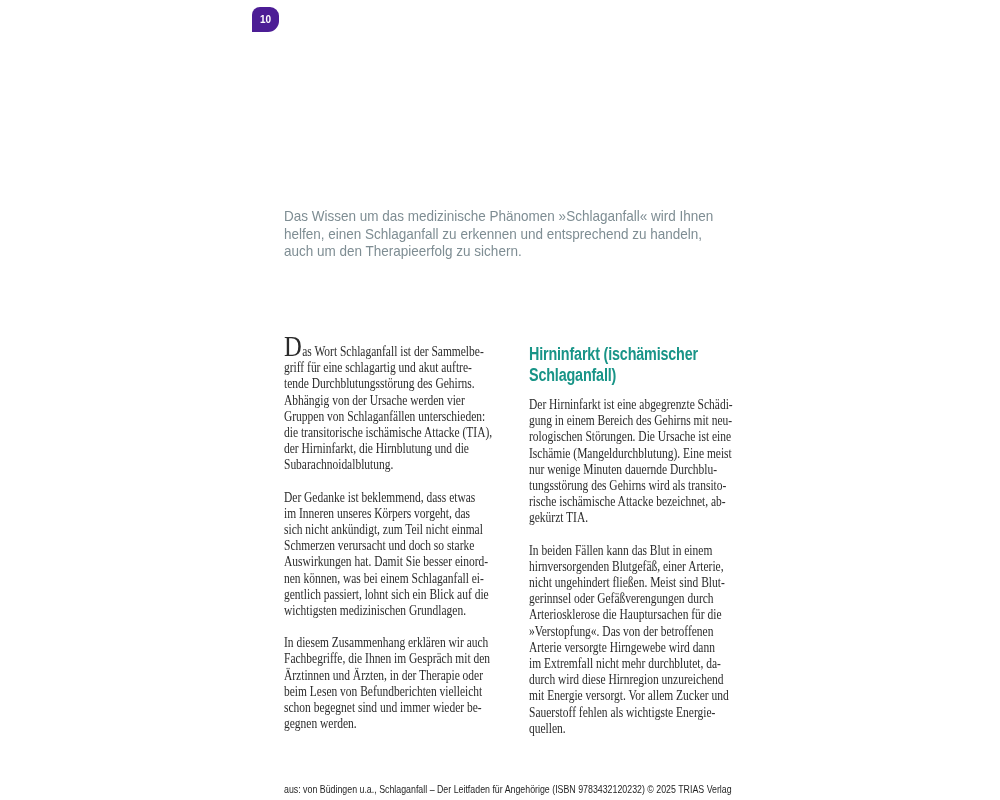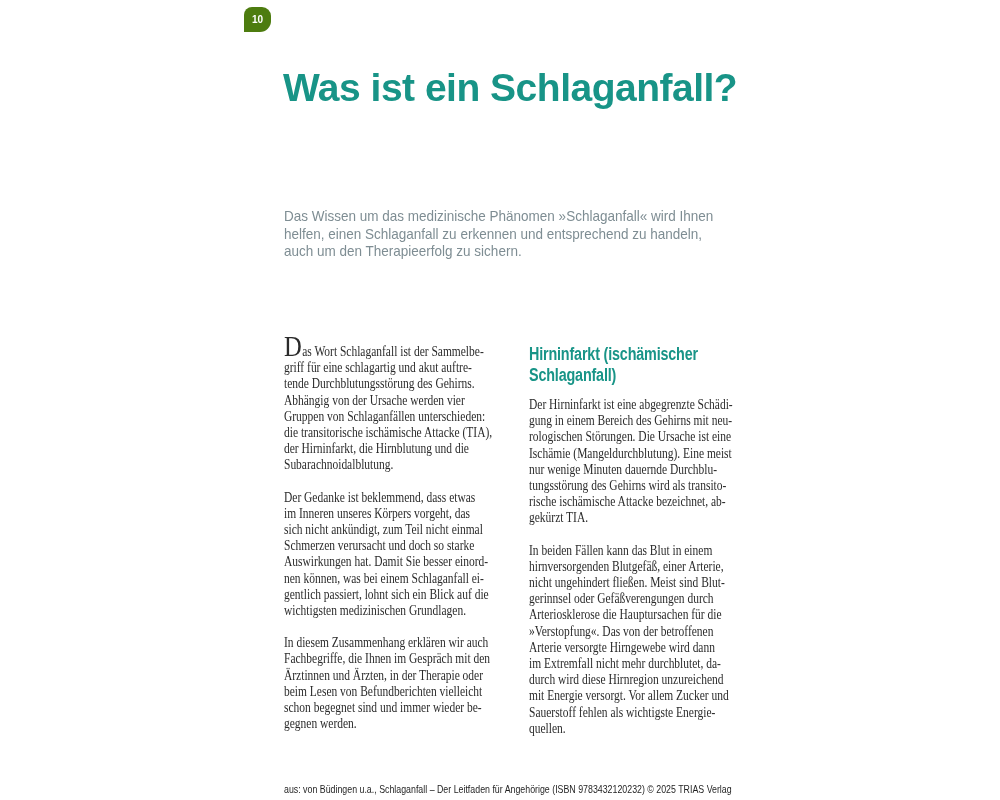--- a/index.html
+++ b/index.html
@@ -12,25 +12,25 @@
     width: 1000px;
     height: 800px;
     background: #ffffff;
     overflow: hidden;
     font-family: "Liberation Sans", sans-serif;
   }
 
   
   .page-badge {
     position: absolute;
-    left: 244px;
+    left: 252px;
     top: 7px;
     width: 27px;
     height: 25px;
-    background: #4d7c0f;
+    background: #4c1d95;
     border-radius: 8px 9px 11px 0;
     color: #ffffff;
     font-size: 10px;
     font-weight: bold;
     display: flex;
     align-items: center;
     justify-content: center;
     line-height: 1;
   }
 
@@ -114,21 +114,20 @@
 </style>
 </head>
 <body>
 
 <div class="page">
 
   <div class="page-badge">
     <span>10</span>
   </div>
 
-  <h1 class="chapter-title">Was ist ein Schlaganfall?</h1>
 
   <p class="intro">Das Wissen um das medizinische Phänomen »Schlaganfall« wird Ihnen
 helfen, einen Schlaganfall zu erkennen und entsprechend zu handeln,
 auch um den Therapieerfolg zu sichern.</p>
 
   <div class="col col-left">
     <p><span class="dropcap">D</span><span>as Wort Schlaganfall ist der Sammelbe-
 griff für eine schlagartig und akut auftre-
 tende Durchblutungsstörung des Gehirns.
 Abhängig von der Ursache werden vier

